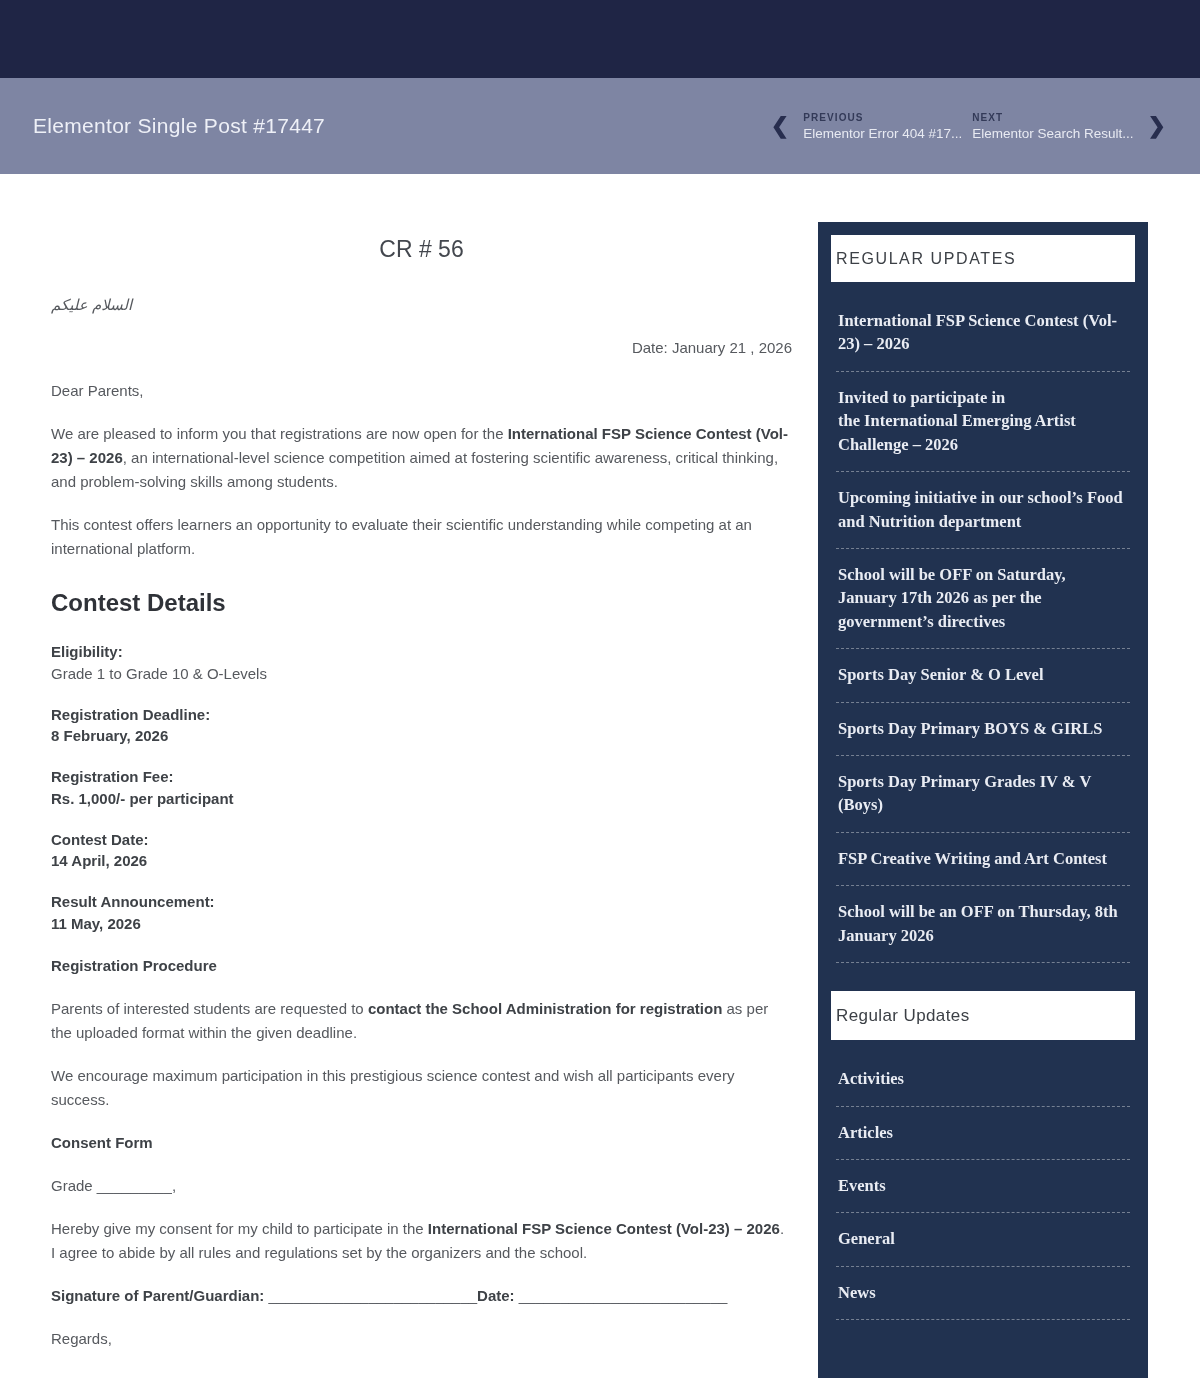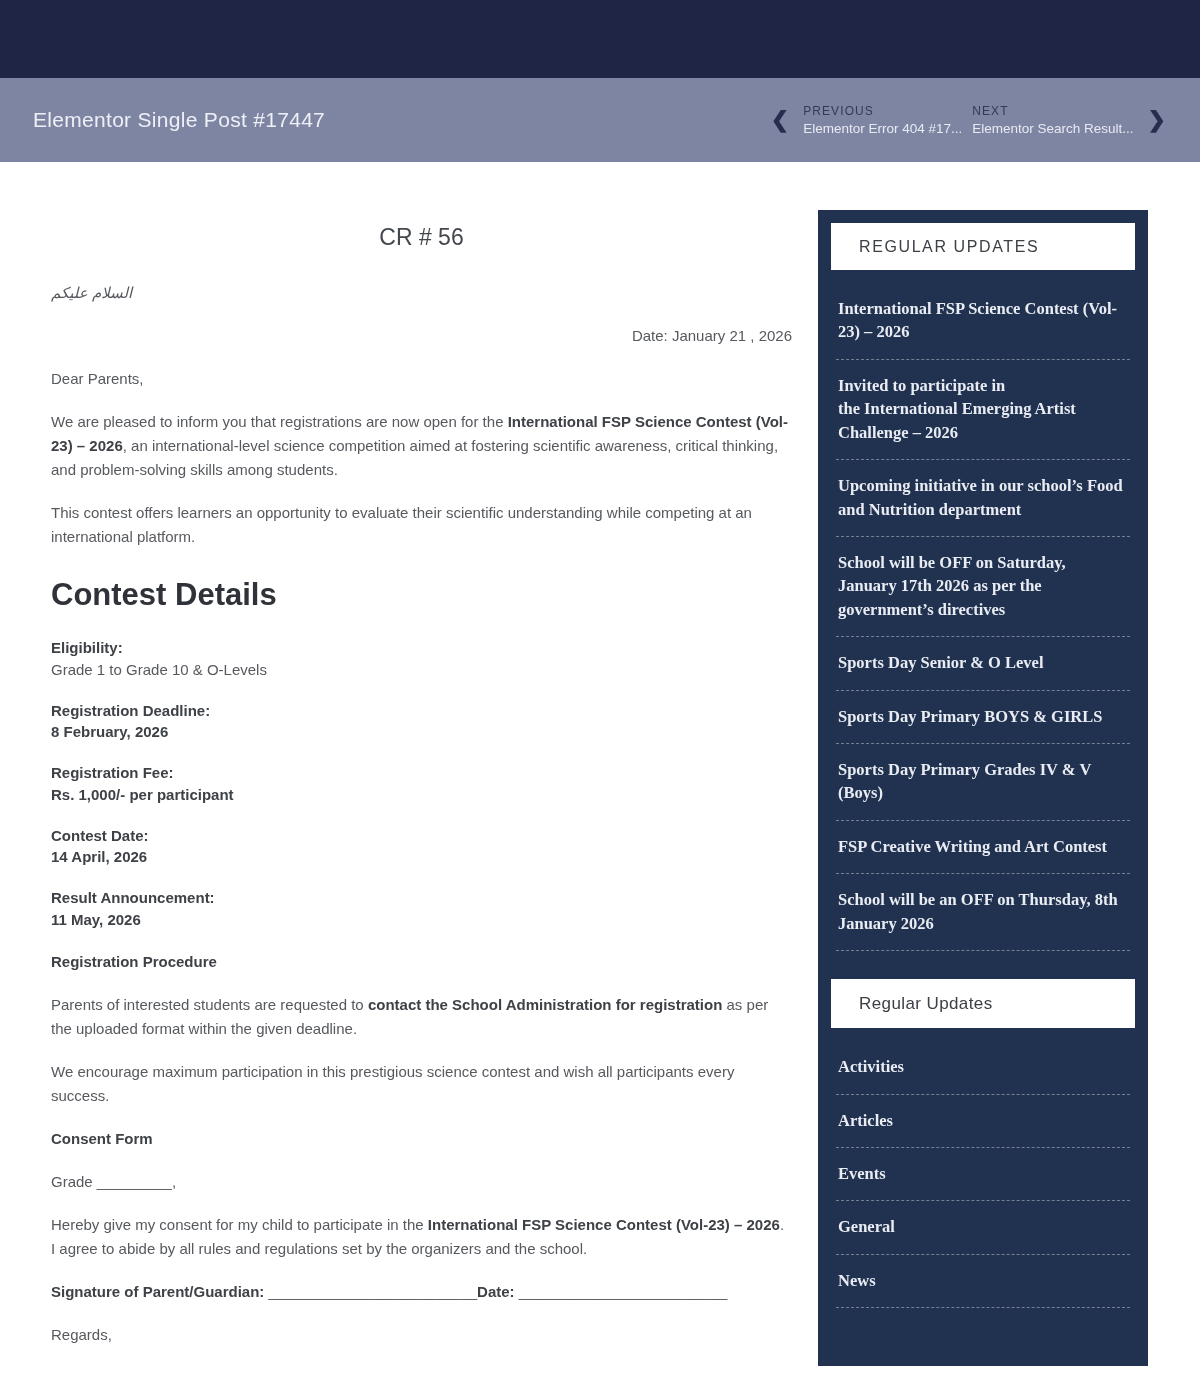--- a/index.html
+++ b/index.html
@@ -7,21 +7,21 @@
   body {
     width: 1200px;
     min-height: 1396px;
     font-family: "Liberation Sans", sans-serif;
     color: #56595e;
   }
 
   
   .topbar { height: 78px; background: #1f2545; }
   .pagehead {
-    height: 84px;
+    height: 96px;
     background: #7e85a3;
     display: flex;
     align-items: center;
     justify-content: space-between;
     padding: 0 34px 0 33px;
   }
   .ph-title {
     font-size: 21px;
     font-weight: 500;
     letter-spacing: 0.3px;
@@ -33,22 +33,22 @@
     font-weight: 700;
     color: #272d4e;
     line-height: 1;
   }
   .chev.left { margin-right: 14px; }
   .chev.right { margin-left: 14px; }
   .pn { display: flex; flex-direction: column; text-decoration: none; cursor: pointer; }
   .pn.prev { align-items: flex-start; margin-right: 10px; }
   .pn.next { align-items: flex-start; }
   .pn-label {
-    font-size: 12px;
-    font-weight: 400;
+    font-size: 10px;
+    font-weight: 700;
     letter-spacing: 1.1px;
     color: #333a58;
     margin-bottom: 3px;
   }
   .pn-title { font-size: 13.5px; color: #e8eaf2; }
 
   
   .main {
     display: flex;
     align-items: flex-start;
@@ -63,41 +63,41 @@
     font-size: 23px;
     font-weight: 500;
     color: #43474e;
     margin-bottom: 30px;
   }
   .article p { font-size: 15px; line-height: 1.6; margin-bottom: 19px; }
   .arabic { font-style: italic; font-size: 15px; }
   .dateline { text-align: right; }
   .article b, .article strong { color: #3e4247; font-weight: 700; }
   .section-title {
-    font-size: 31px;
+    font-size: 24px;
     font-weight: 700;
     color: #2f3238;
     margin: 28px 0 24px;
   }
   .detail { line-height: 1.45 !important; }
   .detail .lbl { display: block; font-weight: 700; color: #3e4247; }
   .detail .val { display: block; }
   .detail .val.bold { font-weight: 700; color: #3e4247; }
   .mini-head { font-weight: 700; color: #3e4247; }
 
   
   .sidebar {
     width: 330px;
     flex: 0 0 330px;
     background: #213250;
     padding: 13px 13px 58px;
   }
   .sb-headbox {
     background: #ffffff;
-    padding: 15px 28px 14px;
+    padding: 15px 5px 14px;
   }
   .sb-headbox.upper .sb-head-text {
     font-size: 16px;
     letter-spacing: 1.6px;
     color: #3c4046;
     font-weight: 500;
     text-transform: uppercase;
   }
   .sb-headbox.title .sb-head-text {
     font-size: 17px;

